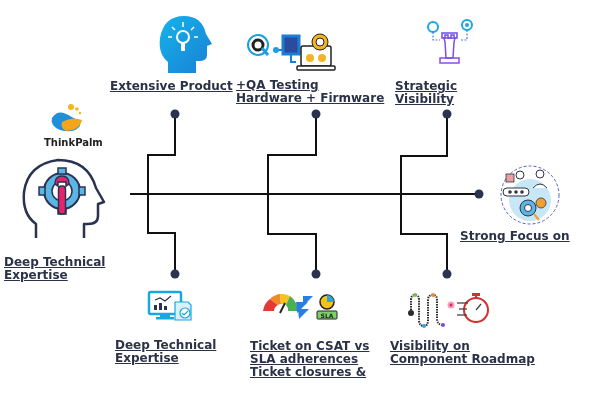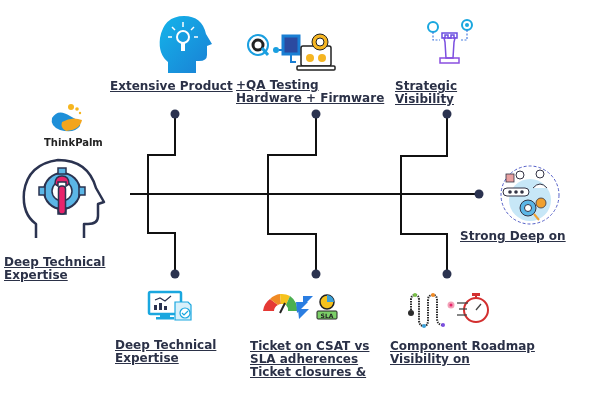--- a/index.html
+++ b/index.html
@@ -180,28 +180,28 @@
 <div class="label" style="left:236px;top:79px;width:160px;">
   <span>+QA Testing</span>
   <span>Hardware + Firmware</span>
 </div>
 <div class="label" style="left:395px;top:80px;width:105px;">
   <span>Strategic</span>
   <span>Visibility</span>
 </div>
 
 <div class="label" style="left:460px;top:230px;width:140px;">
-  <span>Strong Deep on</span>
+  <span>Strong Focus on</span>
 </div>
 
 <div class="label" style="left:115px;top:339px;width:130px;">
   <span>Deep Technical</span>
   <span>Expertise</span>
 </div>
 <div class="label" style="left:250px;top:340px;width:130px;">
   <span>Ticket on CSAT vs</span>
   <span>SLA adherences</span>
   <span>Ticket closures &amp;</span>
 </div>
 <div class="label" style="left:390px;top:340px;width:150px;">
+  <span>Visibility on</span>
   <span>Component Roadmap</span>
-  <span>Visibility on</span>
 </div>
 
 </body></html>

